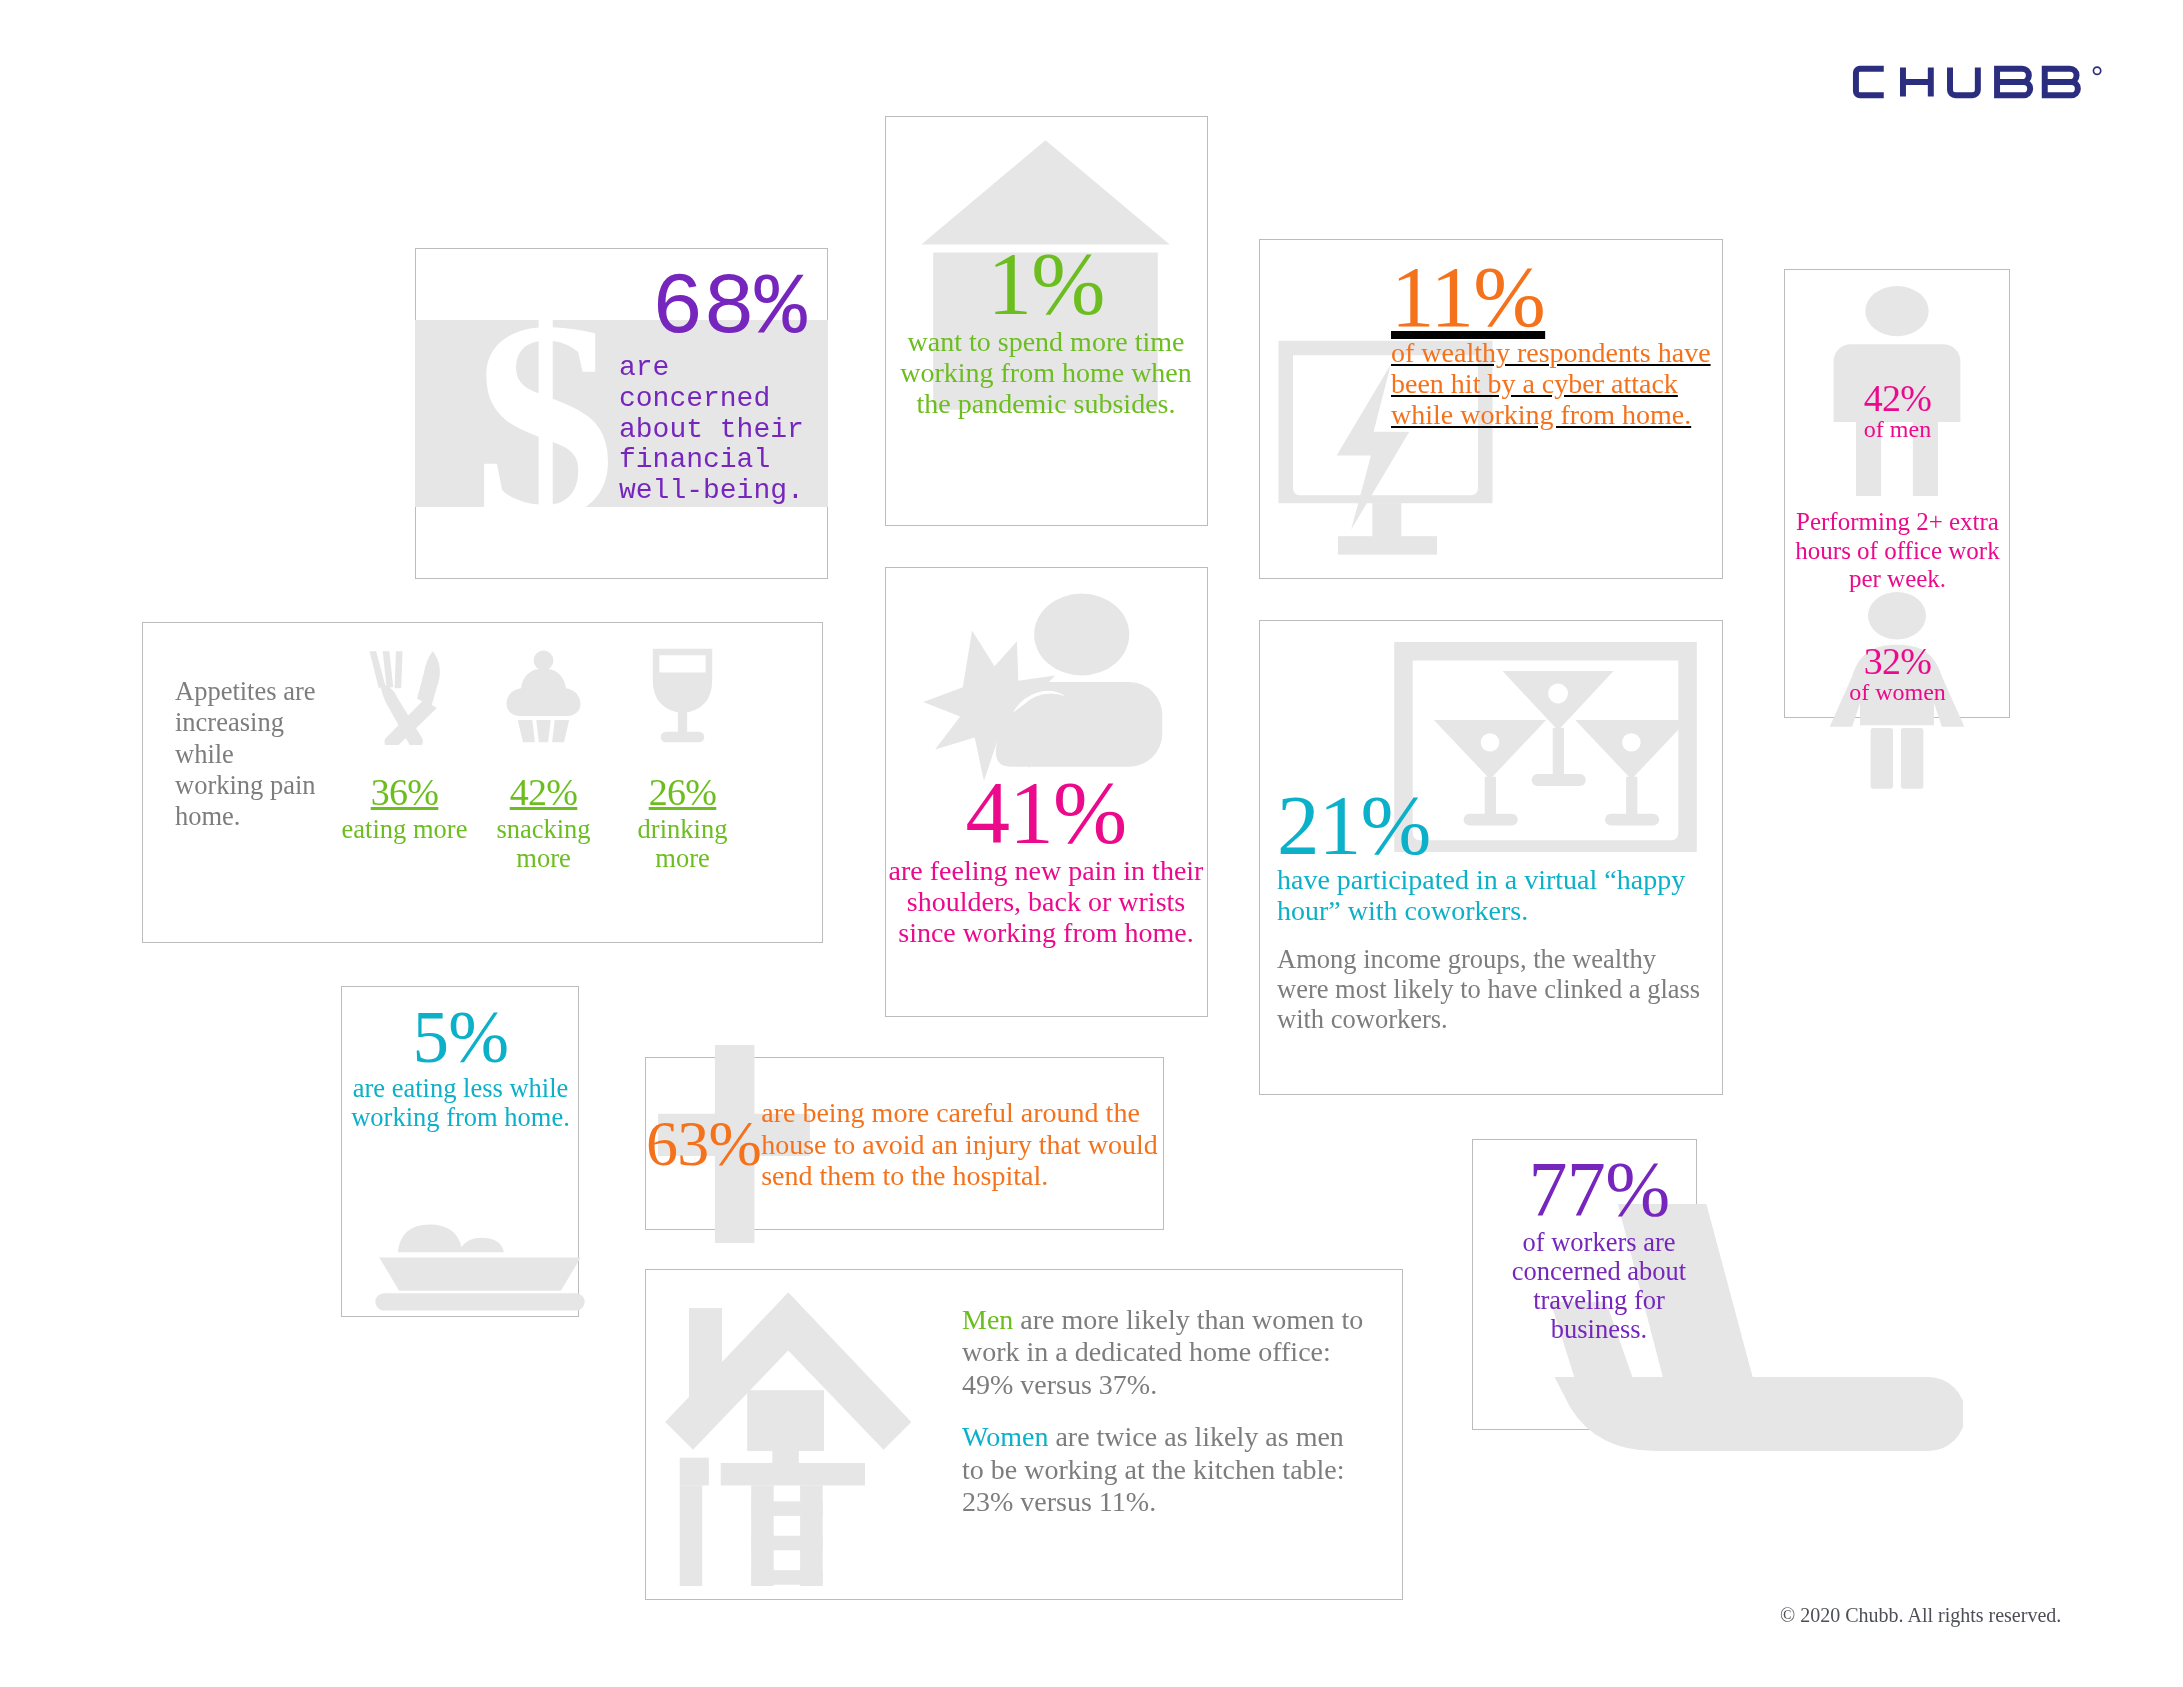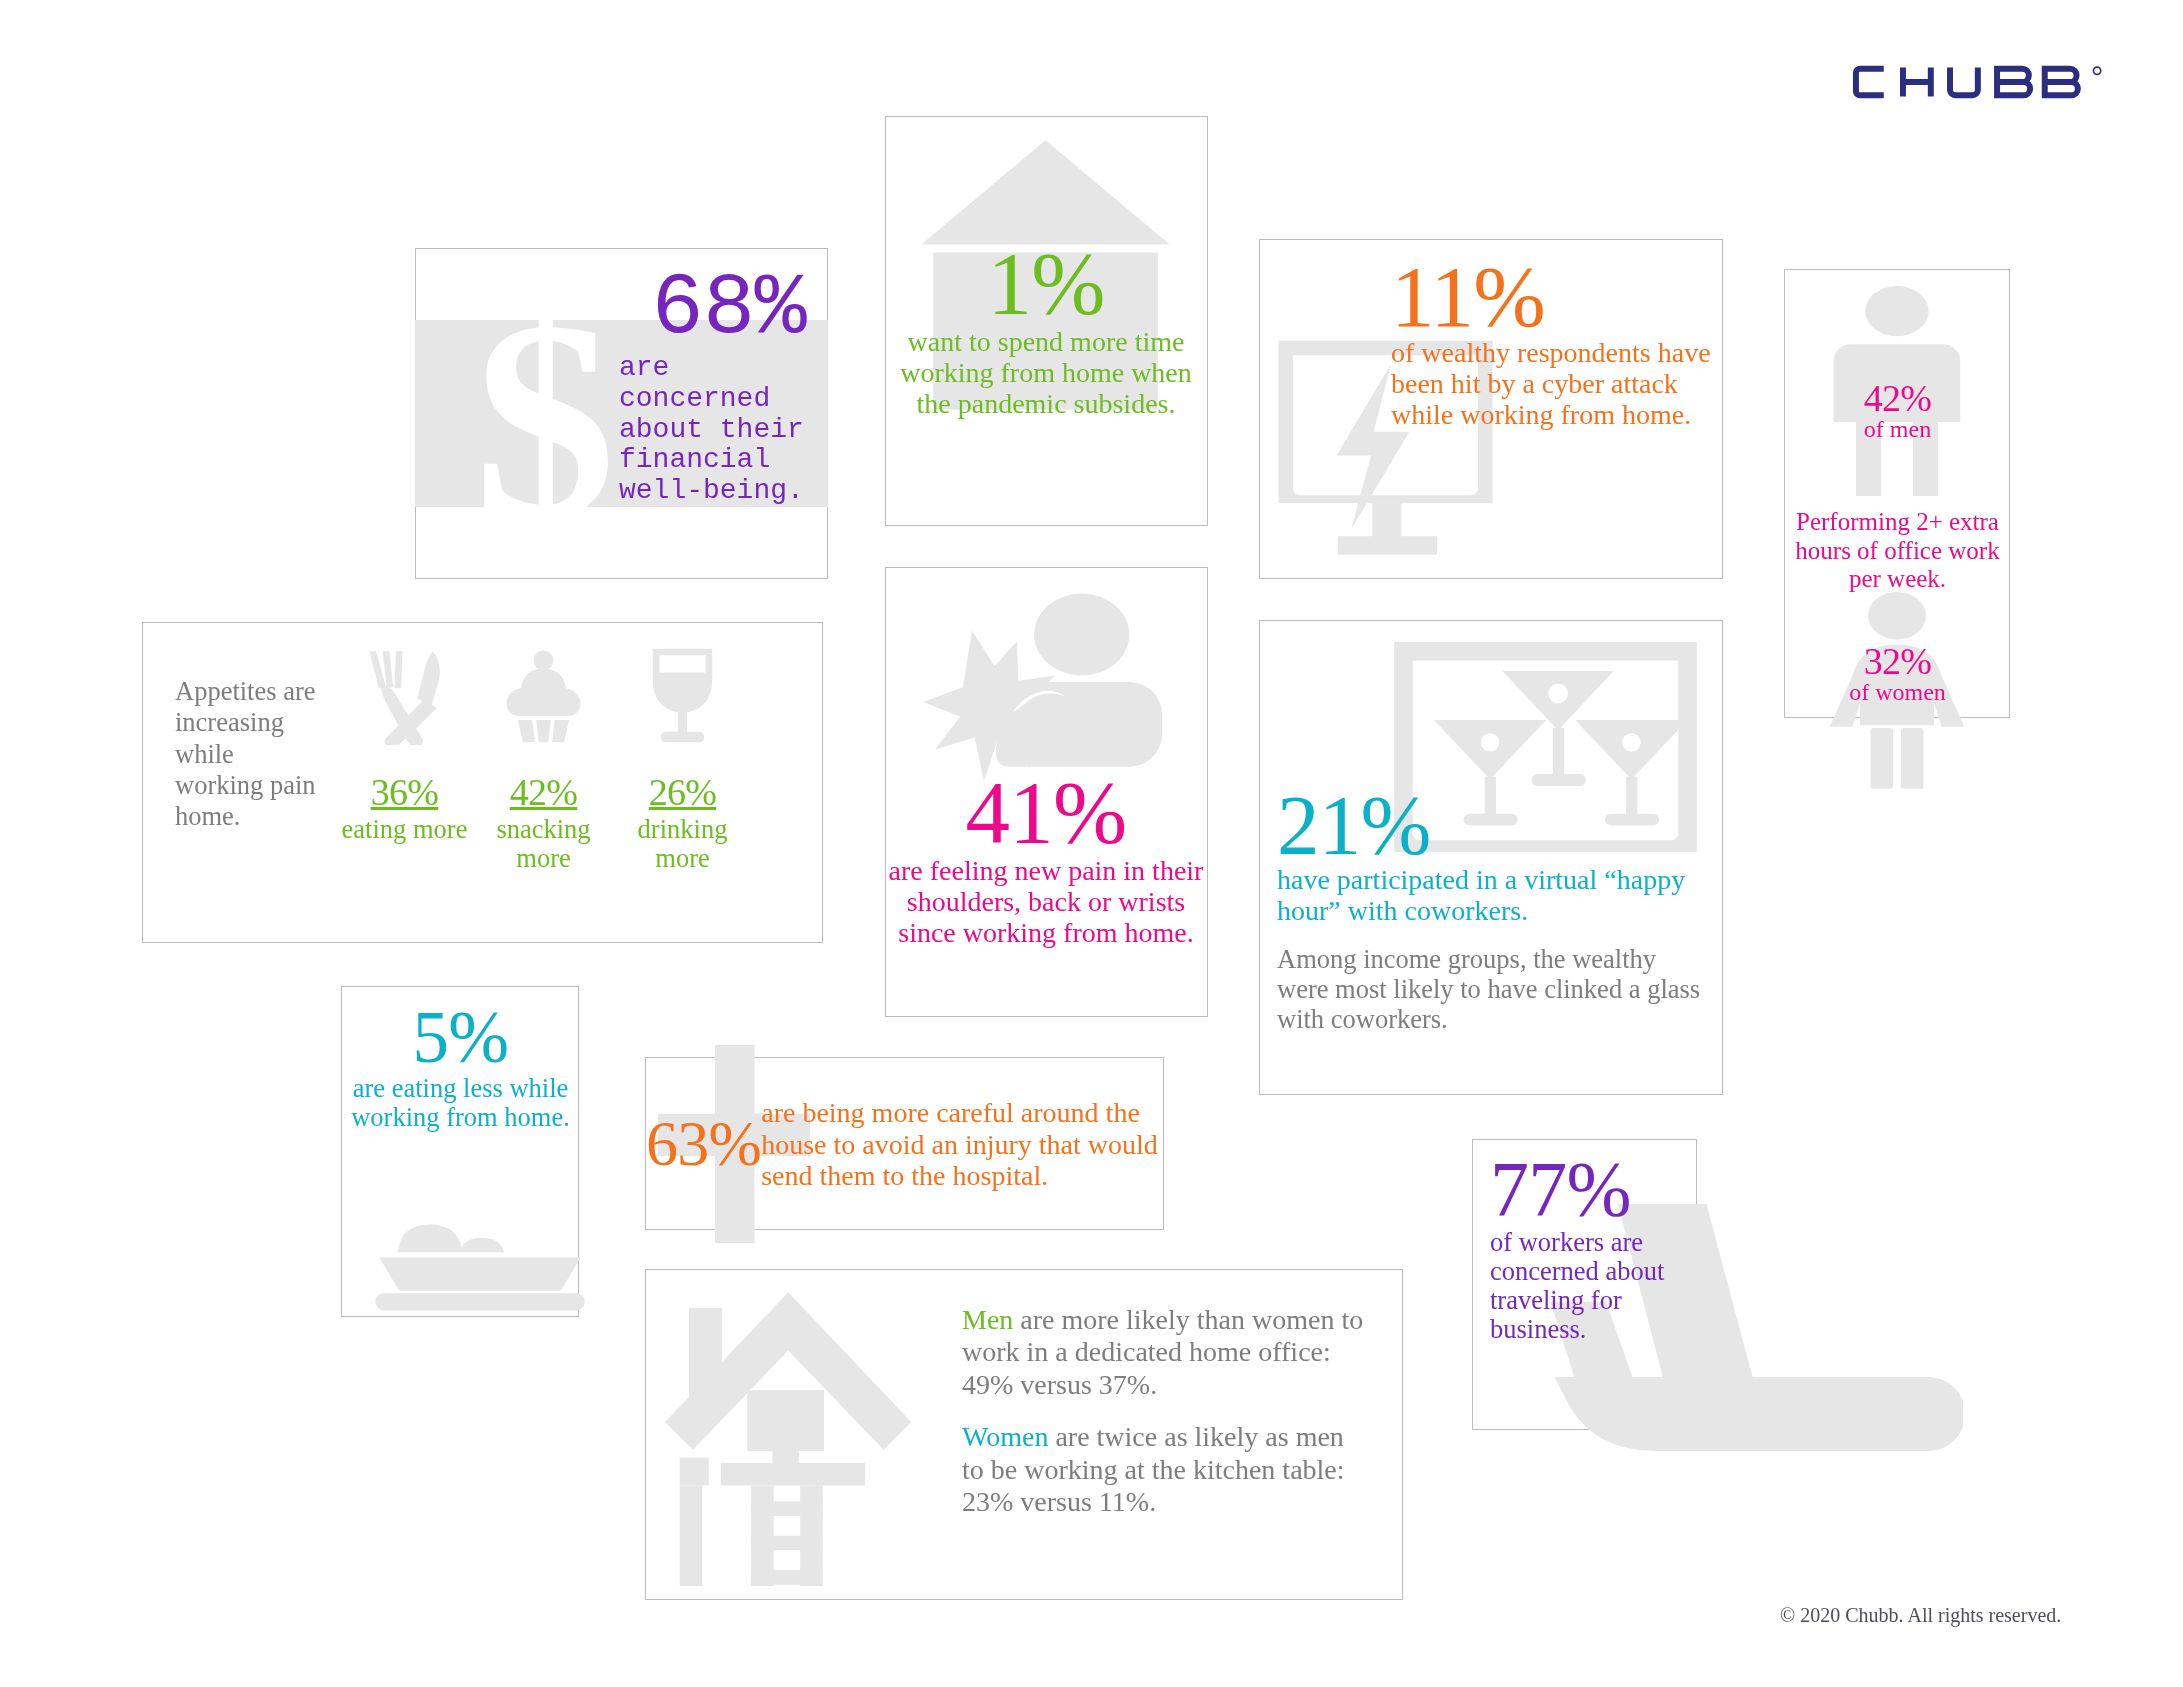--- a/index.html
+++ b/index.html
@@ -35,21 +35,21 @@
   
   #card-74{left:885px;top:116px;width:323px;height:410px;}
   #house-74{position:absolute;left:34px;top:14.6px;width:251px;height:278px;}
   #txt-74{position:absolute;left:0;top:0;width:320px;text-align:center;padding-top:126px;box-sizing:border-box;}
   #txt-74 .num{font-size:89px;}
   #txt-74 .body{font-size:28px;margin-top:2.6px;}
 
   
   #card-11{left:1259px;top:239px;width:464px;height:340px;}
   #mon-11{position:absolute;left:13.2px;top:98px;width:225px;height:218px;}
-  #txt-11{position:absolute;left:0;top:17px;width:463px;box-sizing:border-box;padding-left:131px;}
+  #txt-11{position:absolute;left:0;top:17px;width:463px;box-sizing:border-box;padding-left:131px;text-decoration:underline;}
   #txt-11 .num{font-size:87px;text-align:left;}
   #txt-11 .body{font-size:28px;margin-top:1.3px;}
 
   
   #card-mw{left:1784px;top:269px;width:226px;height:449px;}
   #man-fig{position:absolute;left:34px;top:16px;width:156px;height:218px;}
   #txt-man{position:absolute;left:0;top:111px;width:225px;text-align:center;}
   #txt-man .num{font-size:38px;}
   #txt-man .body{font-size:24px;}
   #txt-perf{position:absolute;left:0;top:238px;width:225px;text-align:center;font-size:25px;line-height:1.14;}
@@ -98,21 +98,21 @@
 
   
   #card-mwt{left:645px;top:1269px;width:758px;height:331px;}
   #house-lad{position:absolute;left:18.5px;top:9.3px;width:265px;height:311px;}
   #txt-mwt{position:absolute;left:316px;top:34px;width:410px;font-size:28px;line-height:1.16;}
   #txt-mwt p{margin:0 0 20px 0;}
 
   
   #card-77{left:1472px;top:1139px;width:225px;height:291px;}
   #plane-77{position:absolute;left:60px;top:60px;width:430px;height:284px;}
-  #txt-77{position:absolute;left:17px;top:13.2px;width:218px;}
+  #txt-77{position:absolute;left:17px;top:13.2px;width:218px;text-align:center;}
   #txt-77 .num{font-size:78px;}
   #txt-77 .body{font-size:26.5px;margin-top:2.6px;line-height:1.10;}
 
   
   #footer{position:absolute;left:1780px;top:1604px;width:344px;text-align:left;font-size:20px;color:#4c4f55;}
 </style>
 </head>
 <body>
 
 <div id="logo">

